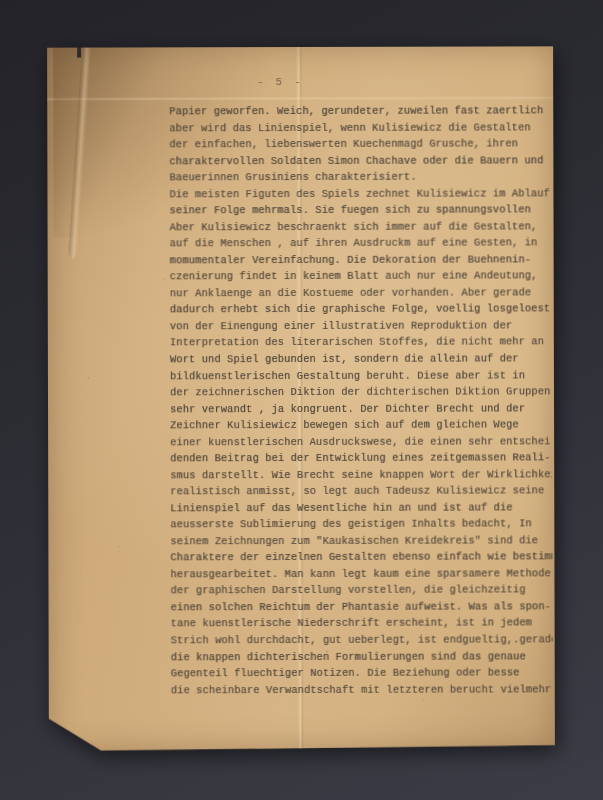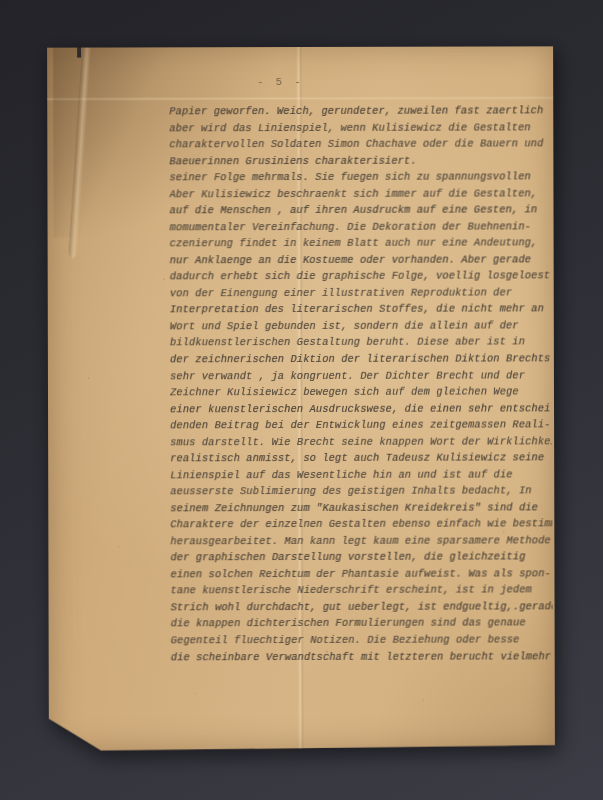--- a/index.html
+++ b/index.html
@@ -94,21 +94,20 @@
     overflow: hidden;
   }
   .tline {
     white-space: pre;
     font-size: 10.4px;
     line-height: 16.54px;
     height: 16.54px;
     color: #4a4238;
     letter-spacing: 0.01em;
     text-shadow: 0.3px 0.3px 0.5px rgba(62,52,40,0.45);
-    font-style: italic;
   }
   .tline:nth-child(3n)   { opacity: 0.90; }
   .tline:nth-child(3n+1) { opacity: 0.97; }
   .tline:nth-child(3n+2) { opacity: 0.93; }
 </style>
 </head>
 <body>
 
 <div class="stage">
   <div class="paper-wrap">
@@ -116,34 +115,36 @@
       <div class="speckles"></div>
       <div class="fold-vertical"></div>
       <div class="fold-horizontal"></div>
       <div class="corner-crease-2"></div>
       <div class="corner-crease"></div>
       <div class="staple-notch"></div>
       <div class="page-number">- 5 -</div>
       <div class="text-block">
           <div class="tline">Papier geworfen. Weich, gerundeter, zuweilen fast zaertlich</div>
           <div class="tline">aber wird das Linienspiel, wenn Kulisiewicz die Gestalten</div>
+          <div class="tline">der einfachen, liebenswerten Kuechenmagd Grusche, ihren</div>
           <div class="tline">charaktervollen Soldaten Simon Chachave oder die Bauern und</div>
           <div class="tline">Baeuerinnen Grusiniens charakterisiert.</div>
+          <div class="tline">Die meisten Figuten des Spiels zechnet Kulisiewicz im Ablauf</div>
           <div class="tline">seiner Folge mehrmals. Sie fuegen sich zu spannungsvollen</div>
           <div class="tline">Aber Kulisiewicz beschraenkt sich immer auf die Gestalten,</div>
           <div class="tline">auf die Menschen , auf ihren Ausdruckm auf eine Gesten, in</div>
           <div class="tline">momumentaler Vereinfachung. Die Dekoration der Buehnenin-</div>
           <div class="tline">czenierung findet in keinem Blatt auch nur eine Andeutung,</div>
           <div class="tline">nur Anklaenge an die Kostueme oder vorhanden. Aber gerade</div>
           <div class="tline">dadurch erhebt sich die graphische Folge, voellig losgeloest</div>
           <div class="tline">von der Einengung einer illustrativen Reproduktion der</div>
           <div class="tline">Interpretation des literarischen Stoffes, die nicht mehr an</div>
           <div class="tline">Wort und Spiel gebunden ist, sondern die allein auf der</div>
           <div class="tline">bildkuenstlerischen Gestaltung beruht. Diese aber ist in</div>
-          <div class="tline">der zeichnerischen Diktion der literarischen Diktion Brechts</div>
+          <div class="tline">der zeichnerischen Diktion der dichterischen Diktion Gruppen</div>
           <div class="tline">sehr verwandt , ja kongruent. Der Dichter Brecht und der</div>
           <div class="tline">Zeichner Kulisiewicz bewegen sich auf dem gleichen Wege</div>
           <div class="tline">einer kuenstlerischen Ausdruckswese, die einen sehr entschei-</div>
           <div class="tline">denden Beitrag bei der Entwicklung eines zeitgemassen Reali-</div>
           <div class="tline">smus darstellt. Wie Brecht seine knappen Wort der Wirklichkei</div>
           <div class="tline">realistisch anmisst, so legt auch Tadeusz Kulisiewicz seine</div>
           <div class="tline">Linienspiel auf das Wesentliche hin an und ist auf die</div>
           <div class="tline">aeusserste Sublimierung des geistigen Inhalts bedacht, In</div>
           <div class="tline">seinem Zeichnungen zum "Kaukasischen Kreidekreis" sind die</div>
           <div class="tline">Charaktere der einzelnen Gestalten ebenso einfach wie bestimm</div>

